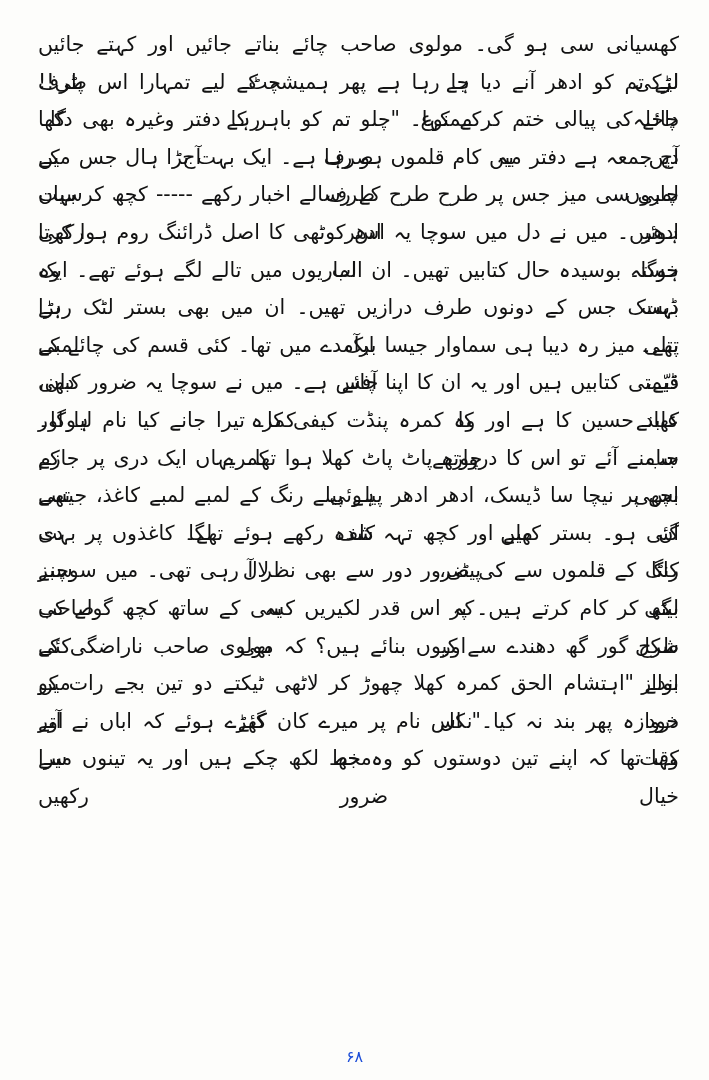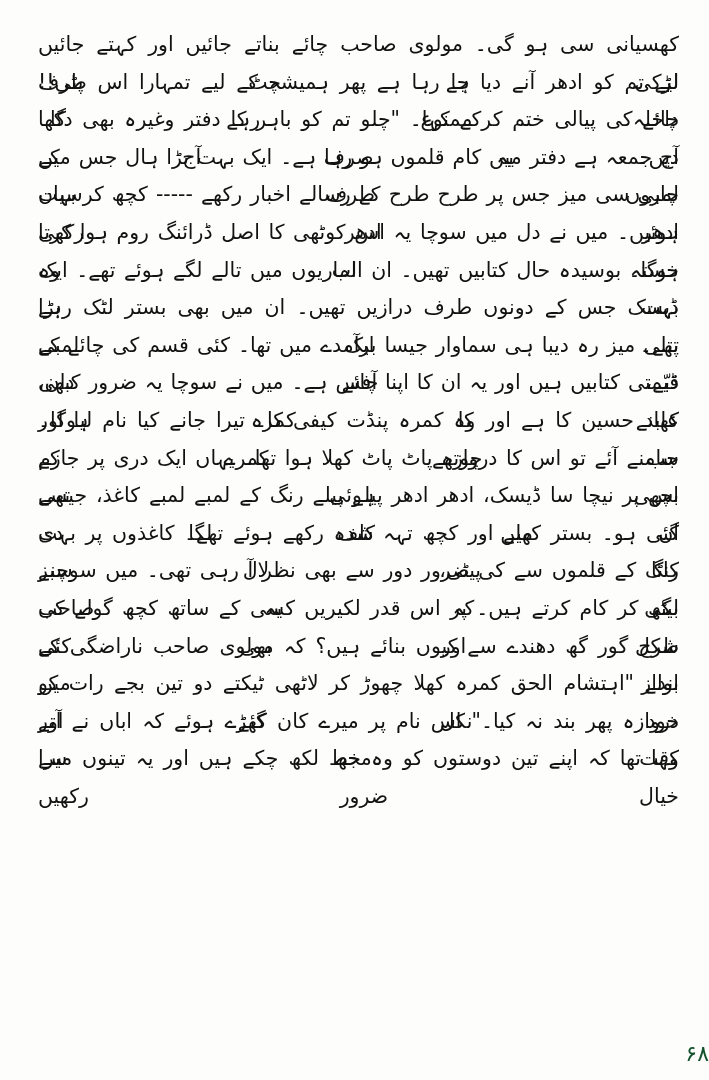--- a/index.html
+++ b/index.html
@@ -49,24 +49,24 @@
     width: 100%;
     text-align: justify;
     text-align-last: justify;
     white-space: normal;
   }
   .page-number {
     position: absolute;
     bottom: 14px;
     left: 0;
     right: 0;
-    text-align: right;
+    text-align: center;
     font-family: "DejaVu Sans", sans-serif;
-    font-size: 22px;
-    color: #14532d;
+    font-size: 16px;
+    color: #1d4ed8;
     direction: rtl;
   }
 </style>
 </head>
 <body>
 
 <div class="page">
   <div class="text-block">
     <div class="line"><span class="l">کھسیانی سی ہو گی۔ مولوی صاحب چائے بناتے جائیں اور کہتے جائیں لڑکی ہے چٹ پٹی!!</span></div>
     <div class="line"><span class="l">لیے تم کو ادھر آنے دیا جا رہا ہے پھر ہمیشہ کے لیے تمہارا اس طرف داخلہ ممنوع رہے گا۔</span></div>

